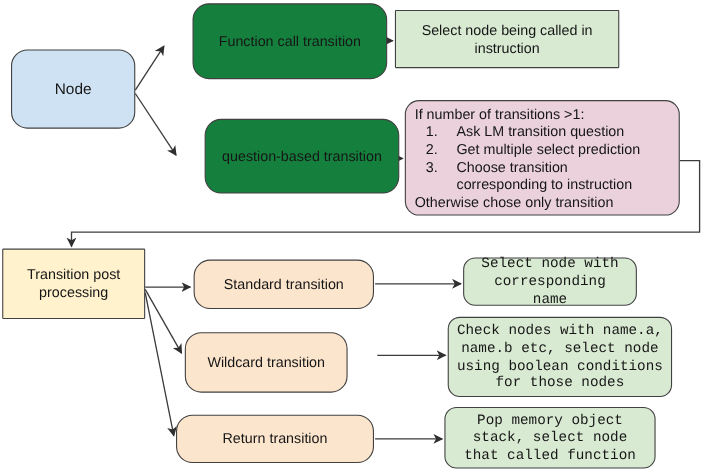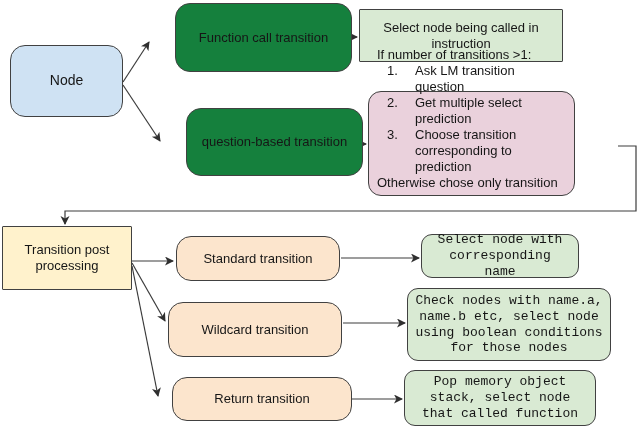--- a/index.html
+++ b/index.html
@@ -32,29 +32,29 @@
   .fill-green  { background:#d9ead3; }
   .fill-pink   { background:#ead1dc; }
   .fill-orange { background:#fce5cd; }
   .fill-yellow { background:#fff2cc; }
 
   
   #node          { left:10px;  top:45px;  width:113px; height:72px; font-size:14px; }
   #func-call     { left:152px; top:3px;   width:177px; height:69px; }
   #green-called  { left:359px; top:9px;   width:204px; height:53px; }
   #question      { left:163px; top:108px; width:177px; height:68px; }
-  #pink-logic    { left:368px; top:91px;  width:207px; height:105px;
-                   align-items:flex-end; justify-content:flex-start;
+  #pink-logic    { left:368px; top:91px;  width:250px; height:105px;
+                   align-items:flex-start; justify-content:flex-start;
                    text-align:left; padding:4px 8px; border-radius:13px; }
   #post-proc     { left:2px;   top:226px; width:130px; height:64px; }
   #standard      { left:176px; top:236px; width:164px; height:45px; }
   #green-corresp { left:421px; top:234px; width:158px; height:44px; }
-  #wildcard      { left:168px; top:302px; width:174px; height:55px; }
+  #wildcard      { left:168px; top:302px; width:148px; height:55px; }
   #green-check   { left:407px; top:288px; width:204px; height:73px; padding:3px 6px;align-items:center; }
-  #return-t      { left:160px; top:377px; width:180px; height:44px;margin-left:12px; }
+  #return-t      { left:160px; top:377px; width:180px; height:44px; }
   #green-pop     { left:404px; top:370px; width:192px; height:56px; }
 
   
   .lm-col   { display:flex; flex-direction:column; width:100%; line-height:16px; }
   .lm-item  { display:flex; padding-left:10px; }
   .lm-num   { width:28px; flex:none; }
   .lm-text span { display:block; }
 
   #connectors {
     position:absolute; left:0; top:0;
@@ -117,21 +117,21 @@
       <div class="lm-item">
         <span class="lm-num">2.</span>
         <span class="lm-text">
             <span>Get multiple select prediction</span>
           </span>
       </div>
       <div class="lm-item">
         <span class="lm-num">3.</span>
         <span class="lm-text">
           <span>Choose transition</span>
-          <span>corresponding to prediction</span>
+          <span>corresponding to instruction</span>
         </span>
       </div>
       <div>Otherwise chose only transition</div>
     </div>
   </div>
 
   <div id="post-proc" class="box rect fill-yellow">
     <span>Transition post processing</span>
   </div>
 

